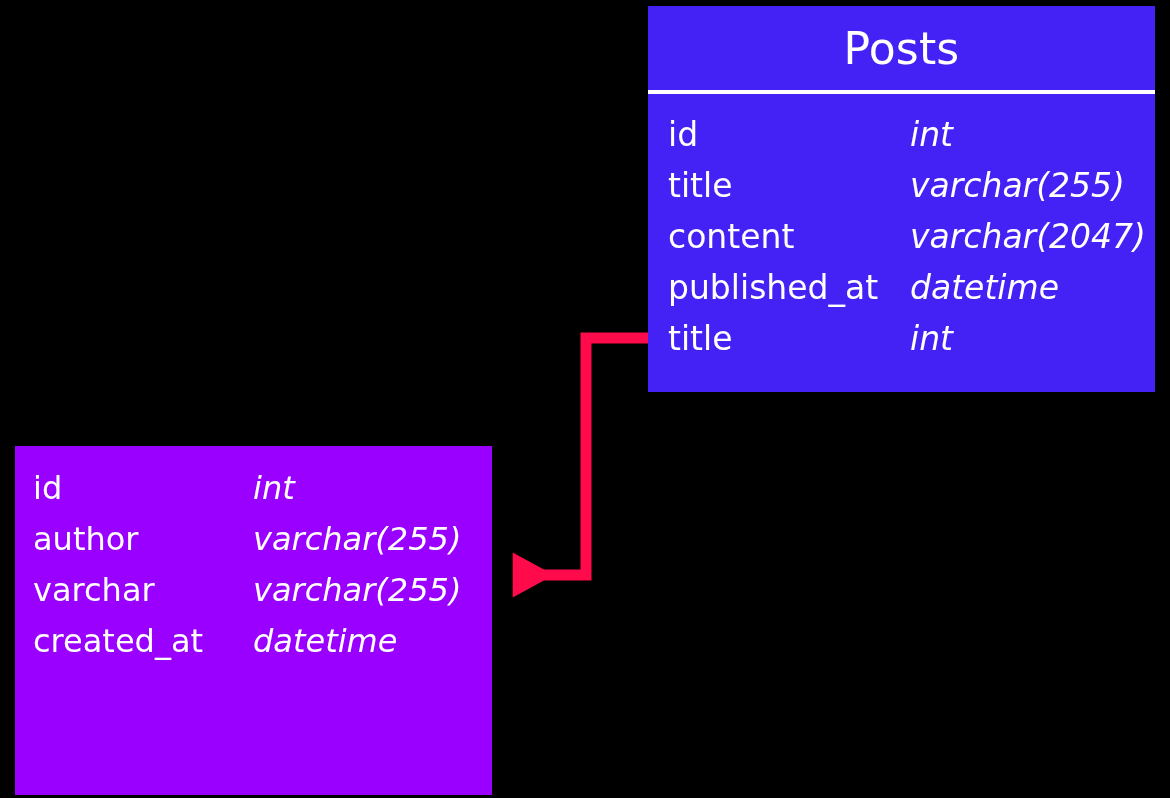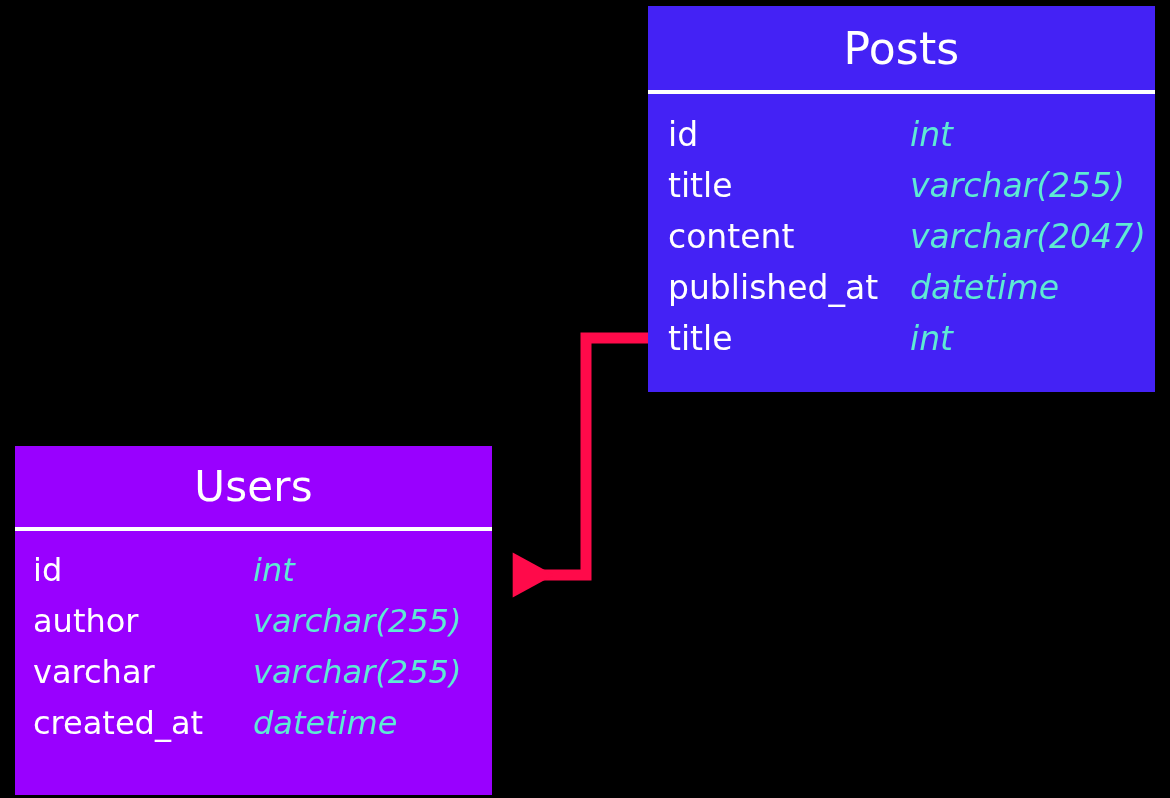--- a/index.html
+++ b/index.html
@@ -64,21 +64,21 @@
   .field-name {
     position: absolute;
     color: #ffffff;
     font-weight: 400;
     font-style: normal;
     line-height: 1;
   }
 
   .field-type {
     position: absolute;
-    color: #5eead4;
+    color: #ffffff;
     font-weight: 400;
     font-style: italic;
     line-height: 1;
   }
 
   
   #entity-posts {
     left: 648px;
     top: 6px;
     width: 507px;
@@ -175,24 +175,20 @@
         <span class="field-type">datetime</span>
       </div>
       <div class="field-row" style="top:230px">
         <span class="field-name">title</span>
         <span class="field-type">int</span>
       </div>
     </div>
   </div>
 
   <div class="entity" id="entity-users" style="background: rgb(153, 0, 255);">
-    <div class="entity-header">
-      <span class="entity-title">Users</span>
-      <div class="entity-divider"></div>
-    </div>
     <div class="entity-body">
       <div class="field-row" style="top:26px">
         <span class="field-name">id</span>
         <span class="field-type">int</span>
       </div>
       <div class="field-row" style="top:77px">
         <span class="field-name">author</span>
         <span class="field-type">varchar(255)</span>
       </div>
       <div class="field-row" style="top:128px">

